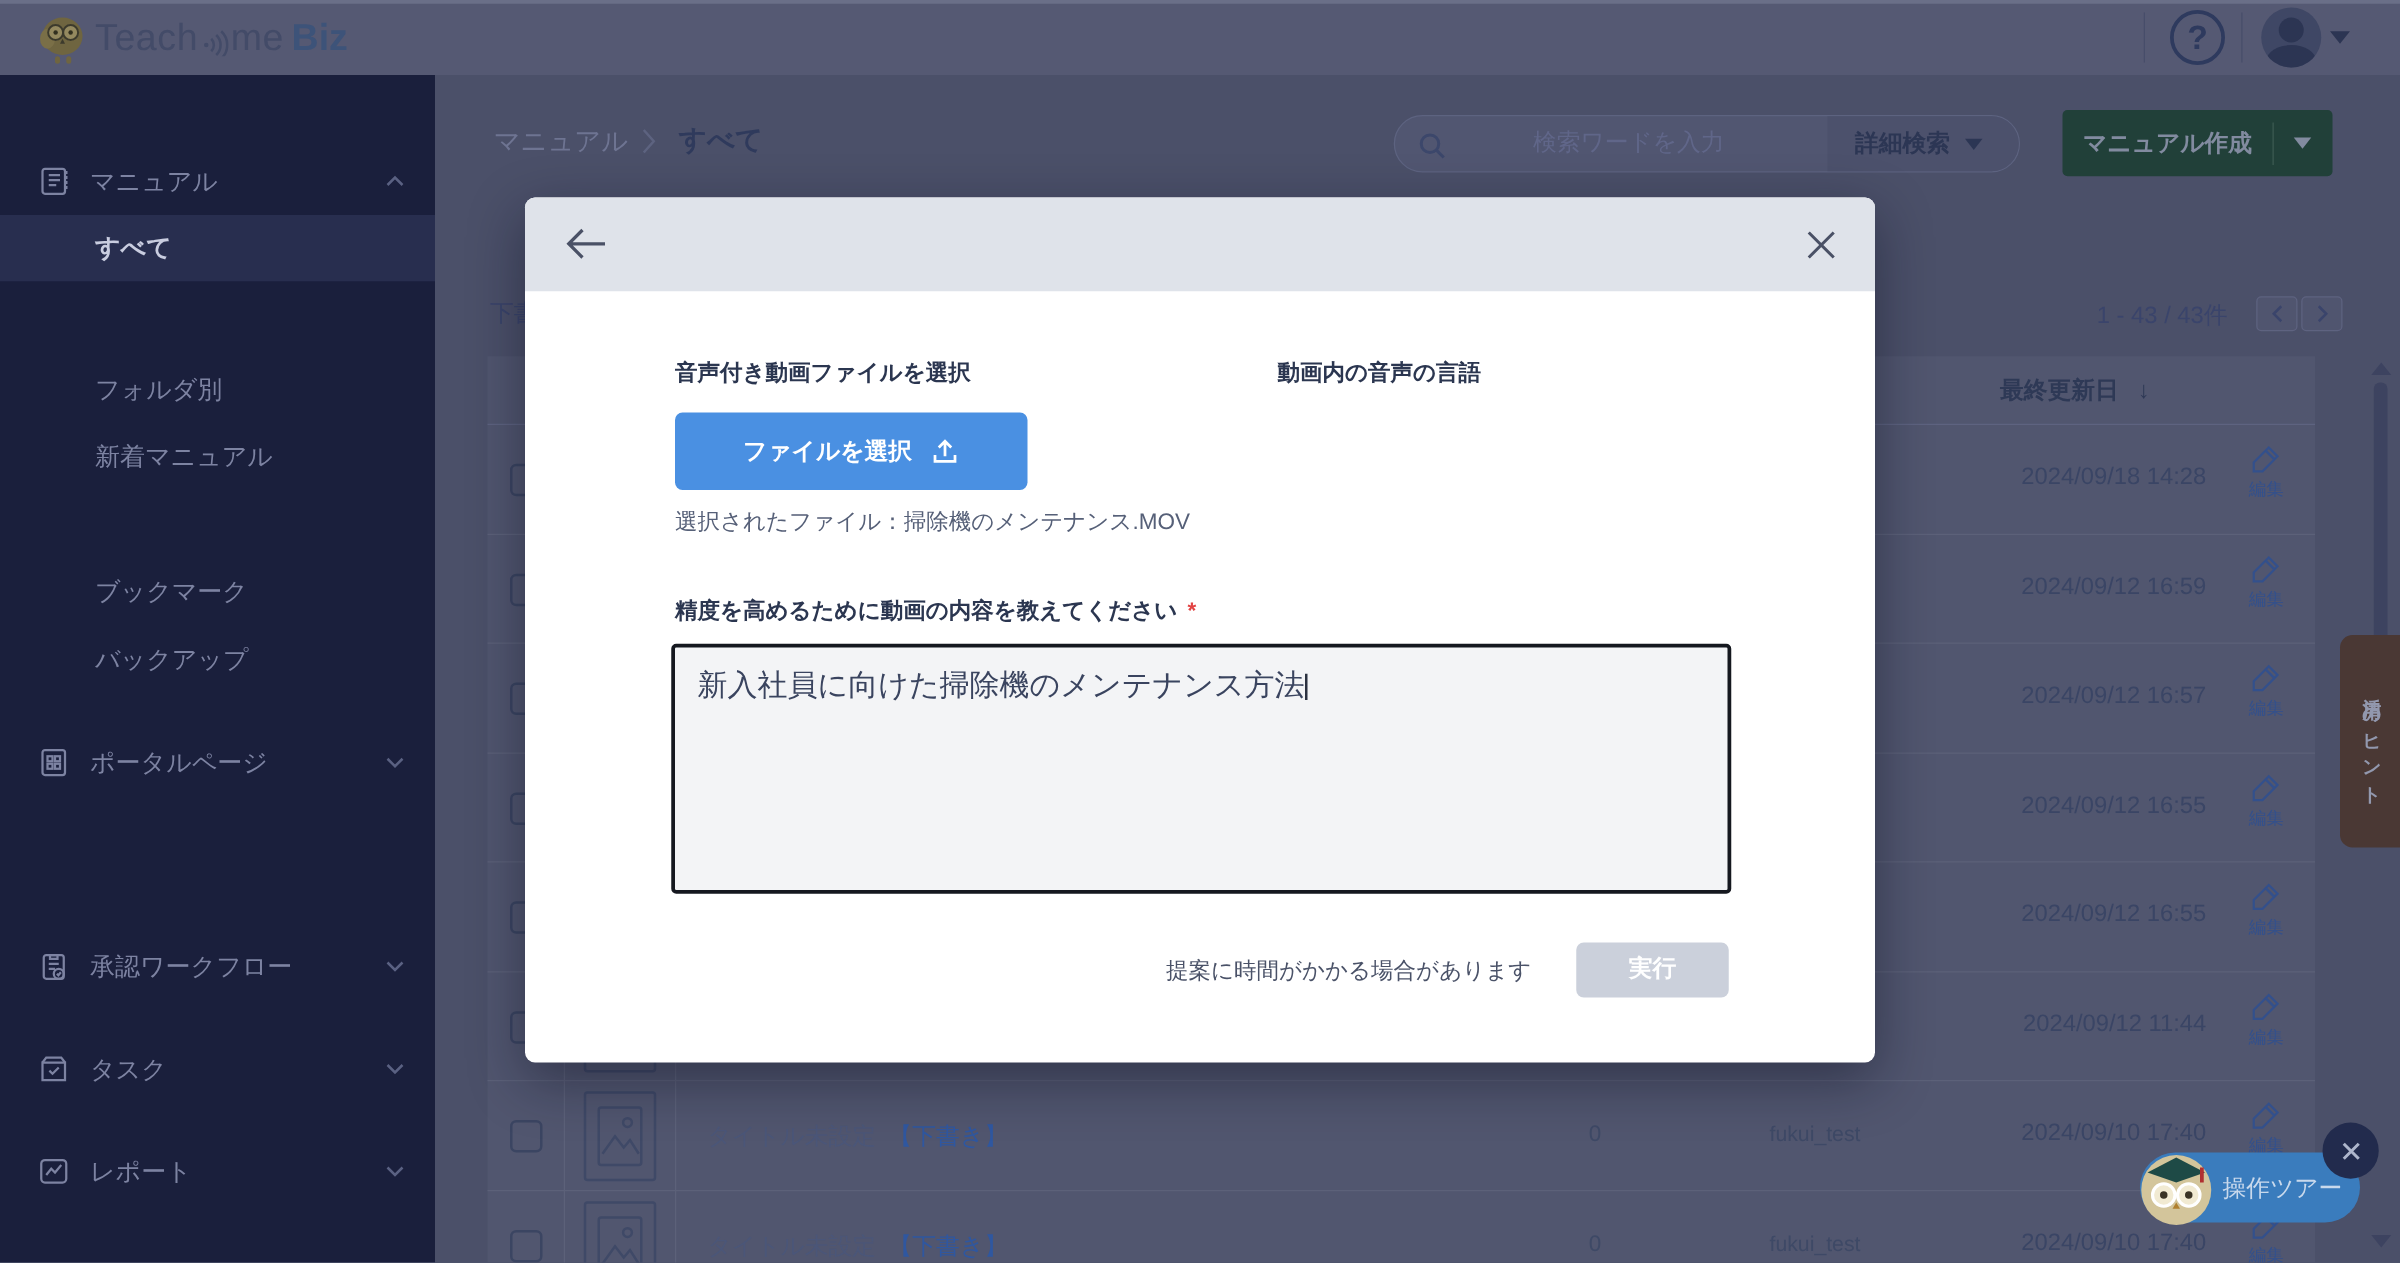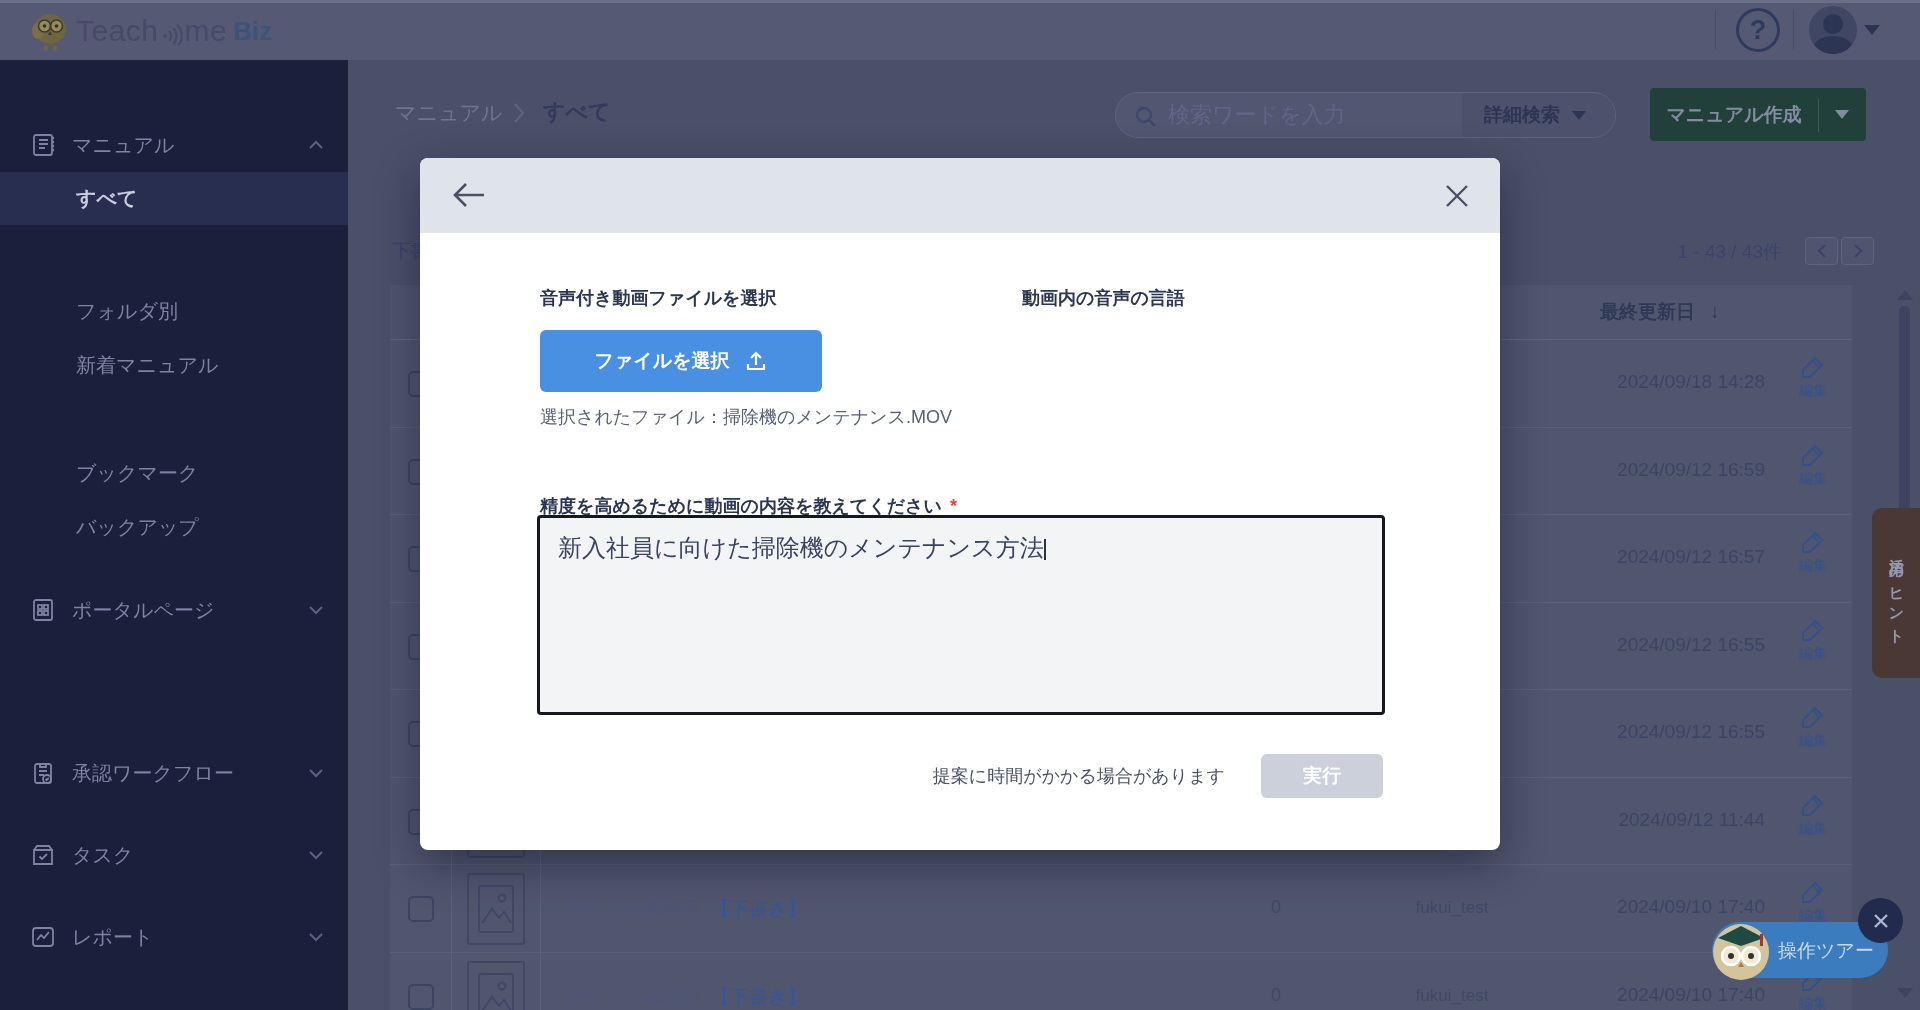--- a/index.html
+++ b/index.html
@@ -5,21 +5,21 @@
   * { margin:0; padding:0; box-sizing:border-box; }
   html,body { width:1920px; height:1010px; overflow:hidden; }
   body { position:relative; background:#4b5069; font-family:"Liberation Sans","DejaVu Sans",sans-serif; }
   .abs { position:absolute; }
 
   
   .topstrip { left:0; top:0; width:1920px; height:3px; background:#6a6f88; z-index:3; }
   .topbar { left:0; top:0; width:1920px; height:60px; background:#555973; z-index:2; }
   .logo { left:28px; top:9px; height:44px; display:flex; align-items:center; z-index:3; }
   .logo-word { font-size:30px; color:#434b68; letter-spacing:.5px; }
-  .logo-biz { font-size:26px; font-weight:700; color:#3d5379; margin-left:6px; }
+  .logo-biz { font-size:30px; font-weight:700; color:#3d5379; margin-left:6px; }
   .logo-waves { margin:6px 2px 0 2px; }
   .tb-divider { top:10px; width:1px; height:40px; background:#474d6a; z-index:3; }
   .help-btn { left:1736px; top:8px; width:44px; height:44px; border:3px solid #2e3a5e; border-radius:50%;
               color:#2e3a5e; font-size:27px; font-weight:700; text-align:center; line-height:38px; z-index:3; }
   .avatar { left:1809px; top:6px; width:48px; height:48px; border-radius:50%; background:#3f4765; overflow:hidden; z-index:3; }
   .avatar .head { position:absolute; left:14px; top:8px; width:20px; height:20px; border-radius:50%; background:#2c3553; }
   .avatar .body { position:absolute; left:4px; top:30px; width:40px; height:26px; border-radius:50%; background:#2c3553; }
   .avatar-caret { left:1864px; top:25px; width:0; height:0; border-left:8px solid transparent; border-right:8px solid transparent;
                   border-top:10px solid #2c3553; z-index:3; }
 
@@ -33,21 +33,21 @@
   .side-active { background:#282e4f; color:#c9cde0; font-weight:700; }
 
   
   .crumb-parent { left:395px; top:99px; font-size:21px; color:#6e7492; z-index:1; }
   .crumb-sep { left:512px; top:102px; z-index:1; }
   .crumb-current { left:543px; top:97px; font-size:22px; font-weight:700; color:#2f3a5c; z-index:1; }
 
   .search-pill { left:1115px; top:92px; width:501px; height:46px; background:#515671; border:1px solid #5d6380;
                  border-radius:23px; z-index:1; }
   .search-pill input { position:absolute; left:52px; top:7px; width:270px; height:30px; background:transparent; border:none;
-                 outline:none; font-size:22px; color:#9aa0bd; font-family:inherit; }
+                 outline:none; font-size:19px; color:#9aa0bd; font-family:inherit;text-align:center; }
   .search-pill input::placeholder { color:#606689; opacity:1; }
   .adv-seg { position:absolute; right:0; top:0; width:153px; height:44px; background:#4c516c; border-radius:0 22px 22px 0;
              display:flex; align-items:center; }
   .adv-seg .t { margin-left:22px; font-size:19px; font-weight:700; color:#2c3654; }
   .caret-down { width:0; height:0; border-left:7px solid transparent; border-right:7px solid transparent; border-top:9px solid #2c3654; }
   .adv-seg .caret-down { margin-left:12px; }
 
   .create-btn { left:1650px; top:88px; width:216px; height:53px; background:#214039; border-radius:4px; z-index:1;
                 display:flex; align-items:center; }
   .create-btn .t { width:168px; text-align:center; font-size:19px; font-weight:700; color:#828ba0; }
@@ -511,21 +511,21 @@
     <span>ファイルを選択</span>
     <svg width="24" height="24" viewBox="0 0 24 24">
       <path d="M12 16 V4 M7 9 L12 4 L17 9" fill="none" stroke="#ffffff" stroke-width="2.2"></path>
       <path d="M4 15 v5 h16 v-5" fill="none" stroke="#ffffff" stroke-width="2.2"></path>
     </svg>
   </div>
   <span class="file-sel">選択されたファイル：掃除機のメンテナンス.MOV</span>
 
   <span class="m-label" style="left:602px; top:128px;">動画内の音声の言語</span>
 
-  <span class="m-label" style="left:120px; top:318px;margin-top:18px;">
+  <span class="m-label" style="left:120px; top:318px;">
     <span>精度を高めるために動画の内容を教えてください</span><span class="req">*</span>
   </span>
 
   <div class="desc-box" role="textbox">
     <span>新入社員に向けた掃除機のメンテナンス方法</span><span class="caret-i"></span>
   </div>
 
   <span class="m-note">提案に時間がかかる場合があります</span>
   <div class="run-btn" aria-disabled="true">実行</div>
 </div>

